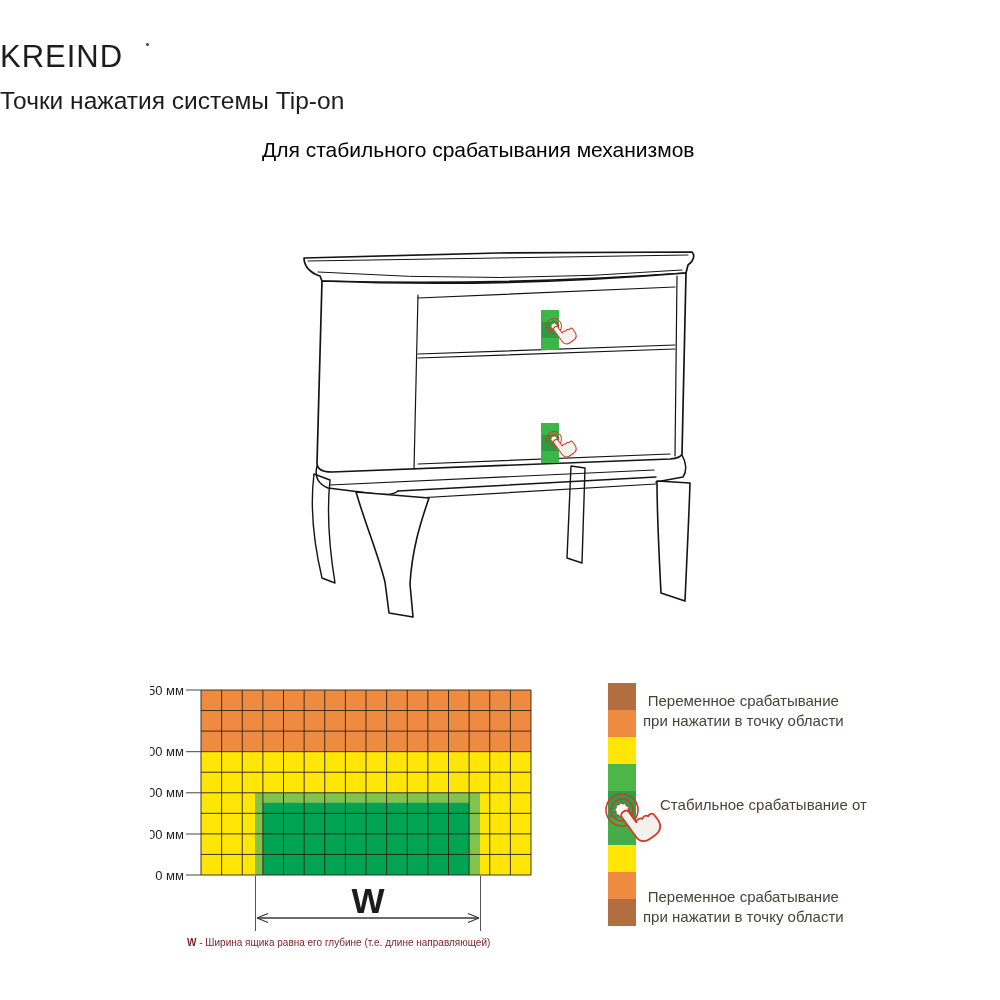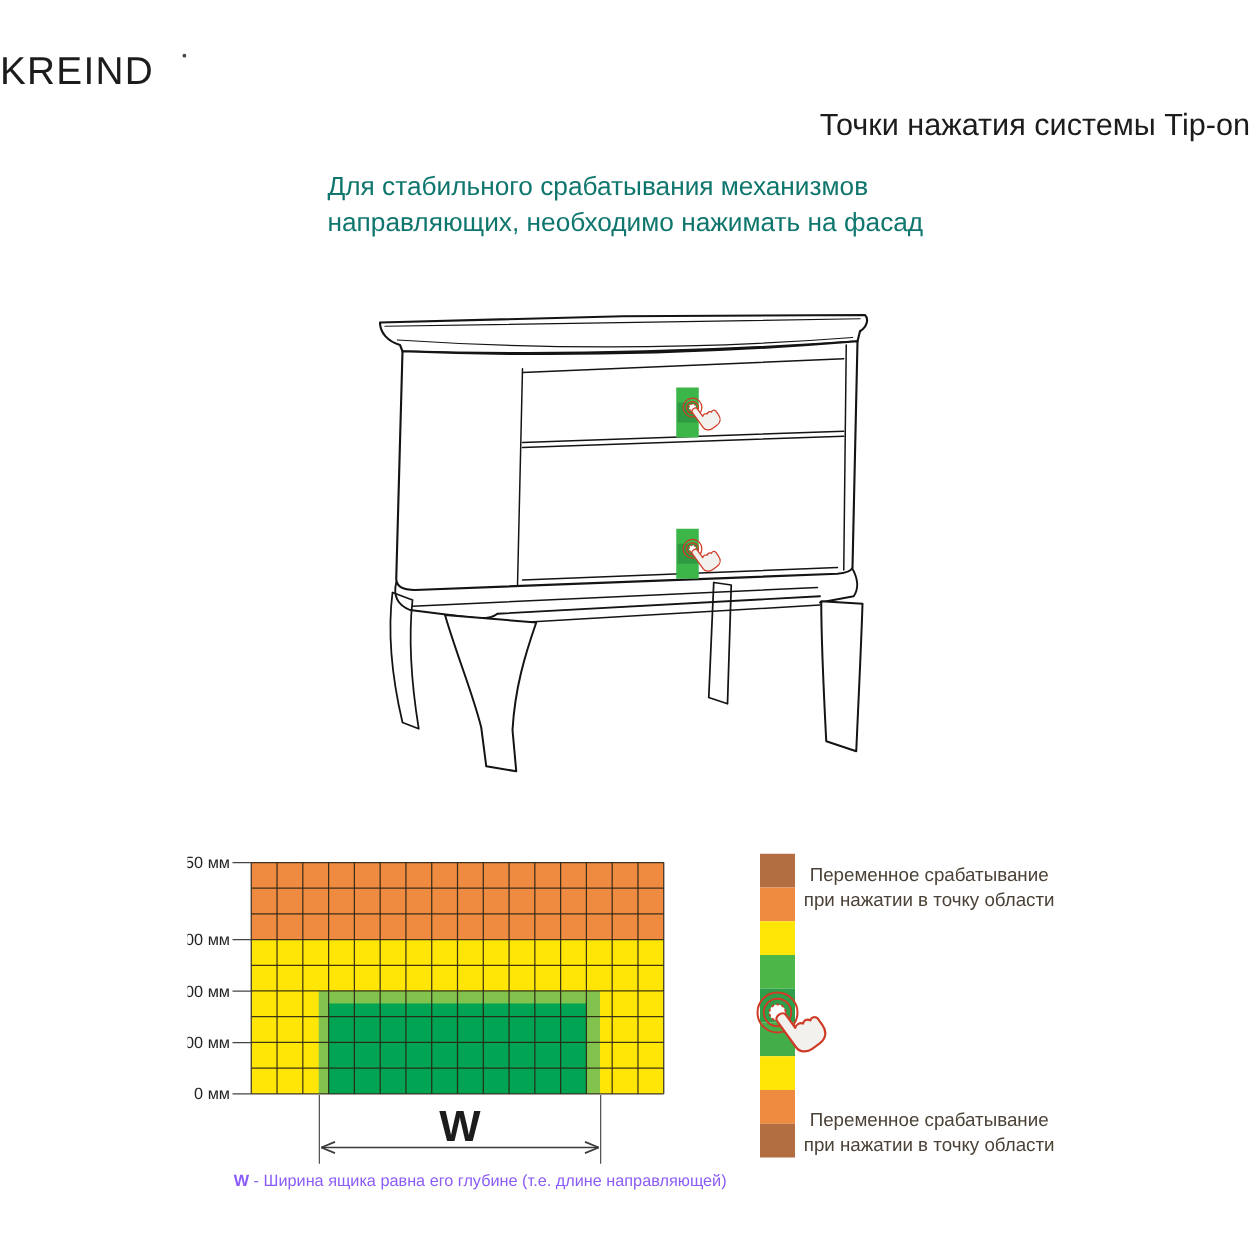--- a/index.html
+++ b/index.html
@@ -1,41 +1,40 @@
 <!DOCTYPE html>
 <html><head>
 <meta charset="utf-8">
 <style>
   html,body{margin:0;padding:0;background:#ffffff;}
   body{width:1000px;height:1000px;position:relative;font-family:"Liberation Sans",sans-serif;color:#1f1f1f;overflow:hidden;}
   .abs{position:absolute;}
   .page-title{left:0;top:39px;width:1000px;font-size:31px;letter-spacing:1px;color:#1c1c1c;}
-  .page-subtitle{left:0;top:87px;width:1000px;text-align:right;font-size:24.5px;color:#1c1c1c;}
-  .intro{left:262px;top:136px;width:520px;font-size:21px;line-height:28.5px;color:#0f766e;}
+  .page-subtitle{left:0;top:87px;width:1000px;text-align:left;font-size:24.5px;color:#1c1c1c;}
+  .intro{left:262px;top:136px;width:520px;font-size:21px;line-height:28.5px;color:#000000;}
   .stray-dot{left:146px;top:43px;width:3px;height:3px;background:#444;border-radius:50%;}
   .legend-bar{left:608px;top:683px;width:28px;height:243px;display:flex;flex-direction:column;}
   .legend-bar .seg{flex:1;}
   .legend-entry{font-size:15px;line-height:19.5px;color:#4b4237;text-align:center;}
   .le1{left:643px;top:691px;}
   .le2{left:660px;top:795px;}
   .le3{left:643px;top:887px;}
-  .caption{left:187px;top:937px;font-size:13px;color:#8b5cf6;}
+  .caption{left:187px;top:937px;font-size:10px;color:#7f1d1d;}
   .caption b{font-weight:bold;}
   svg text{font-family:"Liberation Sans",sans-serif;}
 </style>
 </head>
 <body>
 
 <div class="abs stray-dot"></div>
 
 <div class="abs page-title">KREIND</div>
 <div class="abs page-subtitle">Точки нажатия системы Tip-on</div>
 <div class="abs intro">
   <div>Для стабильного срабатывания механизмов</div>
-  <div>направляющих, необходимо нажимать на фасад</div>
 </div>
 
 <svg class="abs" style="left:258px;top:242px;" width="470" height="390" viewBox="0 0 470 390">
   <defs>
     <g id="hand-glyph">
       <path d="M -3.2,4 C -3.2,0.8 3.2,0.8 3.2,4 L 3.2,13.5
                C 4.8,12.2 7.4,12.4 8.4,14.2
                C 9.8,12.8 12.2,13.2 13,15.2
                C 14.6,14 16.8,14.8 17.2,16.8
                L 17.2,21.5 C 17.2,26.5 14,29.5 9.5,29.5
@@ -174,17 +173,18 @@
   <circle cx="26" cy="40" r="11" fill="none" stroke="#CF3B26" stroke-width="1.5"></circle>
   <circle cx="26" cy="40" r="6.5" fill="#ffffff" stroke="#CF3B26" stroke-width="1.4" stroke-dasharray="2.4,1.8"></circle>
   <use href="#hand-glyph" transform="translate(26,40) rotate(-36) scale(1.35)"></use>
 </svg>
 
 <div class="abs legend-entry le1">
   <div>Переменное срабатывание</div>
   <div>при нажатии в точку области</div>
 </div>
 <div class="abs legend-entry le2">
+  <div>Стабильное срабатывание от</div>
 </div>
 <div class="abs legend-entry le3">
   <div>Переменное срабатывание</div>
   <div>при нажатии в точку области</div>
 </div>
 
 </body></html>

